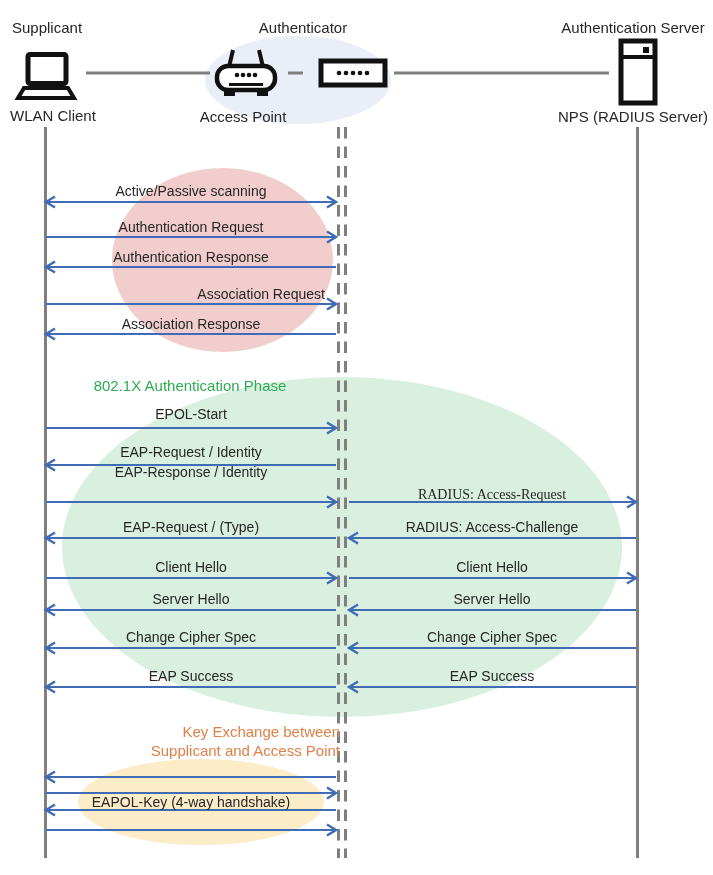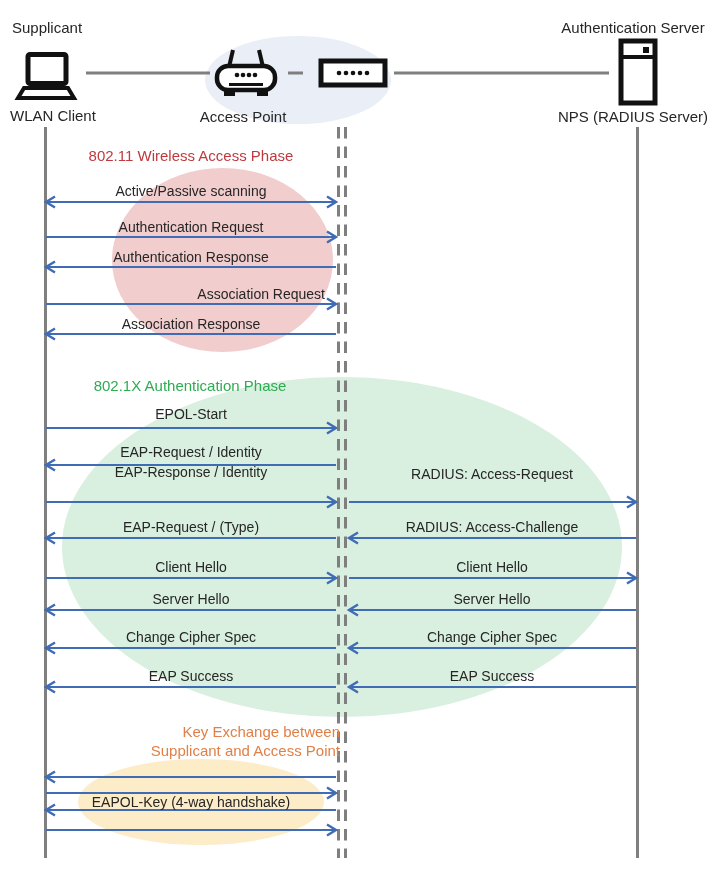--- a/index.html
+++ b/index.html
@@ -131,20 +131,21 @@
         <line x1="47" x2="336" y1="810" y2="810" stroke="#3f6cb5" stroke-width="2.2"></line>
         <polyline points="55,804.5 46,810 55,815.5" fill="none" stroke="#3f6cb5" stroke-width="2.4"></polyline>
       </g>
       <g>
         <line x1="46" x2="335" y1="830" y2="830" stroke="#3f6cb5" stroke-width="2.2"></line>
         <polyline points="327,824.5 336,830 327,835.5" fill="none" stroke="#3f6cb5" stroke-width="2.4"></polyline>
       </g>
     </svg>
 
   <div class="hdr" style="left:12px;top:19px;">Supplicant</div>
+  <div class="hdr ctr" style="left:203px;top:19px;">Authenticator</div>
   <div class="hdr ctr" style="left:533px;top:19px;">Authentication Server</div>
 
   <svg class="icon" style="left:14px;top:51px;" width="64" height="56" viewBox="0 0 64 56">
     <rect x="14" y="3.5" width="38" height="29" rx="2" fill="#fff" stroke="#111" stroke-width="5"></rect>
     <path d="M10 37 L54 37 L60 47 L4 47 Z" fill="#fff" stroke="#111" stroke-width="4"></path>
   </svg>
   <svg class="icon" style="left:213px;top:46px;" width="66" height="56" viewBox="0 0 66 56">
     <path d="M20 4 L16 21" stroke="#111" stroke-width="4" fill="none"></path>
     <path d="M46 4 L50 21" stroke="#111" stroke-width="4" fill="none"></path>
     <rect x="4" y="20" width="58" height="24" rx="11" fill="#fff" stroke="#111" stroke-width="4.5"></rect>
@@ -167,35 +168,34 @@
   <svg class="icon" style="left:618px;top:38px;" width="40" height="68" viewBox="0 0 40 68">
     <rect x="3" y="3" width="34" height="62" fill="#fff" stroke="#111" stroke-width="5"></rect>
     <line x1="3" y1="19" x2="37" y2="19" stroke="#111" stroke-width="4"></line>
     <rect x="25" y="9" width="6" height="6" fill="#111"></rect>
   </svg>
 
   <div class="hdr" style="left:10px;top:107px;">WLAN Client</div>
   <div class="hdr ctr" style="left:143px;top:108px;">Access Point</div>
   <div class="hdr ctr" style="left:533px;top:108px;">NPS (RADIUS Server)</div>
 
-  <div class="phase-title" id="phase1-title">802.11 Wireless Access Phase</div>
   <div class="phase-title" id="phase2-title">802.1X Authentication Phase</div>
   <div class="phase-title" id="phase3-title">Key Exchange between
 Supplicant and Access Point</div>
 
   <div id="labels">
       <div class="lbl" style="left: 41px; top: 183px;">Active/Passive scanning</div>
       <div class="lbl" style="left: 41px; top: 219px;">Authentication Request</div>
       <div class="lbl" style="left: 41px; top: 249px;">Authentication Response</div>
       <div class="lbl" style="left: 25px; top: 286px; text-align: right;">Association Request</div>
       <div class="lbl" style="left: 41px; top: 316px;">Association Response</div>
       <div class="lbl" style="left: 41px; top: 406px;">EPOL-Start</div>
       <div class="lbl" style="left: 41px; top: 444px;">EAP-Request / Identity</div>
       <div class="lbl" style="left: 41px; top: 464px;">EAP-Response / Identity</div>
-      <div class="lbl" style="left: 342px; top: 466px;">RADIUS: Access-Request</div>
+      <div class="lbl" style="left: 342px; top: 486px; font-family: Liberation Serif, serif;">RADIUS: Access-Request</div>
       <div class="lbl" style="left: 41px; top: 519px;">EAP-Request / (Type)</div>
       <div class="lbl" style="left: 342px; top: 519px;">RADIUS: Access-Challenge</div>
       <div class="lbl" style="left: 41px; top: 559px;">Client Hello</div>
       <div class="lbl" style="left: 342px; top: 559px;">Client Hello</div>
       <div class="lbl" style="left: 41px; top: 591px;">Server Hello</div>
       <div class="lbl" style="left: 342px; top: 591px;">Server Hello</div>
       <div class="lbl" style="left: 41px; top: 629px;">Change Cipher Spec</div>
       <div class="lbl" style="left: 342px; top: 629px;">Change Cipher Spec</div>
       <div class="lbl" style="left: 41px; top: 668px;">EAP Success</div>
       <div class="lbl" style="left: 342px; top: 668px;">EAP Success</div>

